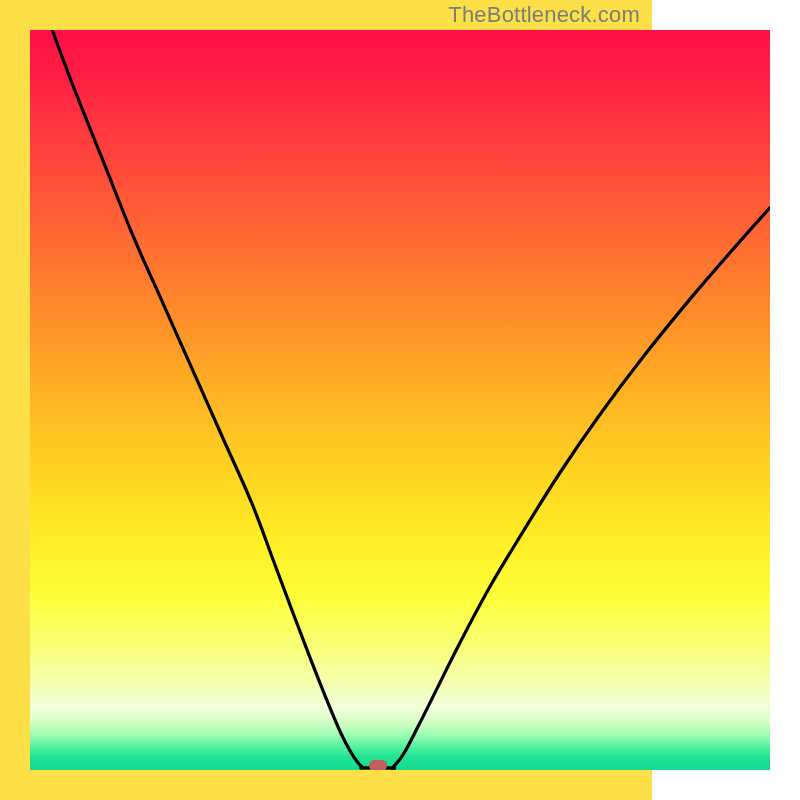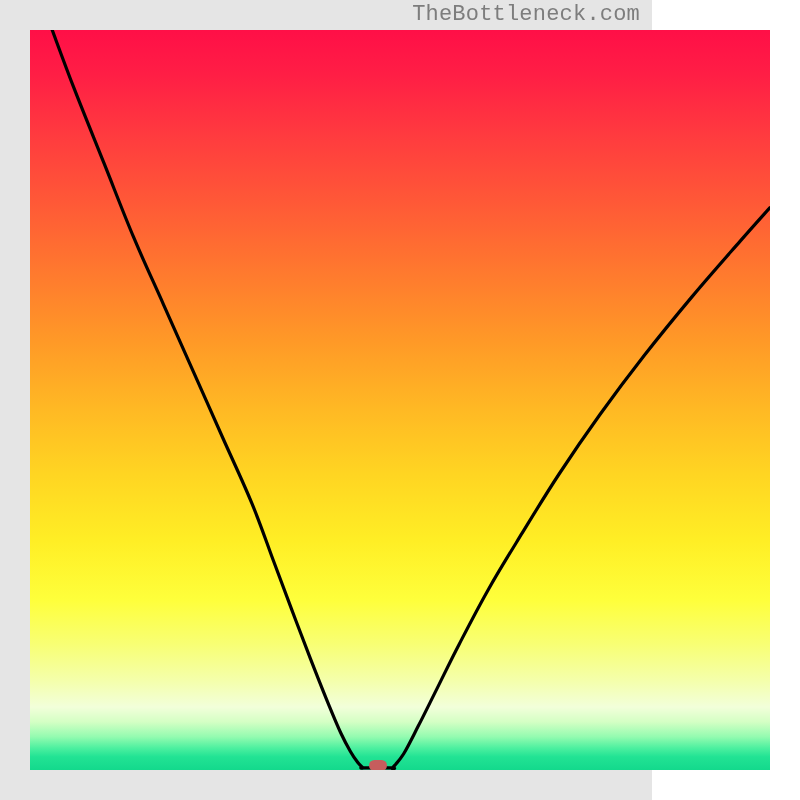--- a/index.html
+++ b/index.html
@@ -8,22 +8,21 @@
     background: #fff;
     width: 800px;
     height: 800px;
     overflow: hidden;
     font-family: Arial, Helvetica, sans-serif;
   }
   .frame {
     position: relative;
     width: 652px;
     height: 800px;
-    background: #e5e5e5;
-    font-family: Liberation Mono, monospace;
+    background: #fde047;
   }
   .watermark {
     position: absolute;
     top: 2px;
     right: 12px;
     color: #7d7d7d;
     font-size: 22px;
     font-weight: 500;
     letter-spacing: 0.2px;
     z-index: 10;

